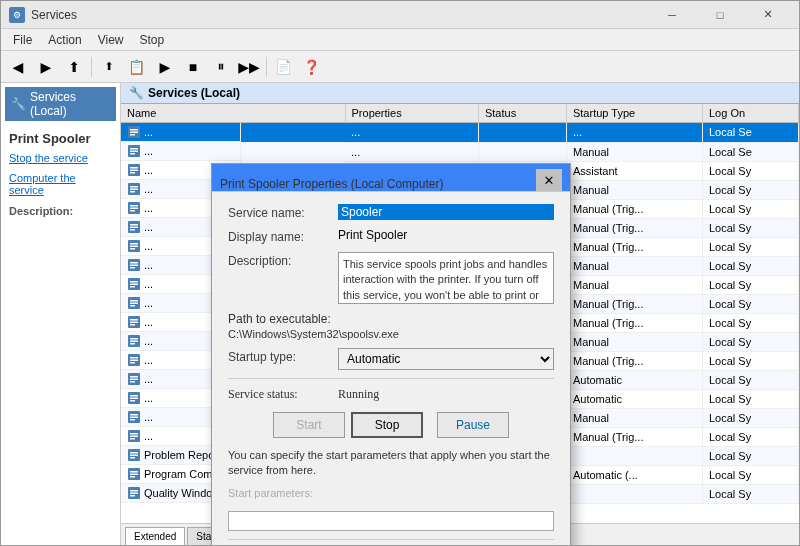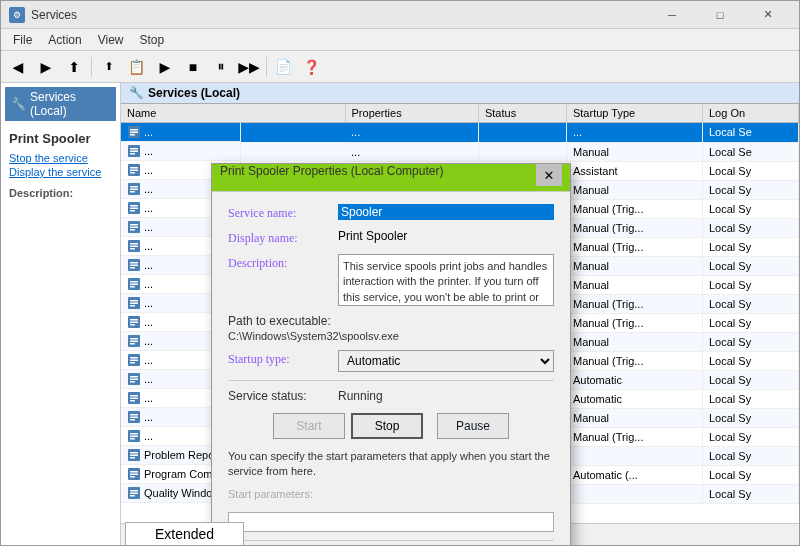--- a/index.html
+++ b/index.html
@@ -146,21 +146,21 @@
       font-size: 13px;
       font-weight: bold;
       color: #333;
       margin-bottom: 6px;
     }
     .sidebar-link {
       color: #0066cc;
       text-decoration: underline;
       cursor: pointer;
       display: block;
-      margin-bottom: 2px;
+      margin-bottom: 8px;
     }
     .sidebar-description {
       margin-top: 8px;
       font-size: 11px;
       color: #555;
       line-height: 1.4;
     }
     .sidebar-desc-title {
       font-weight: bold;
       margin-bottom: 2px;
@@ -225,26 +225,26 @@
     
     .bottom-tabs {
       height: 22px;
       background: #f0f0f0;
       border-top: 1px solid #ccc;
       display: flex;
       align-items: flex-end;
       padding-left: 4px;
     }
     .tab {
-      padding: 3px 29px;
+      padding: 3px 8px;
       border: 1px solid #aaa;
       border-bottom: none;
       background: #e0e0e0;
       cursor: pointer;
-      font-size: 14px;
+      font-size: 10px;
       margin-right: 2px;
     }
     .tab.active {
       background: white;
       border-bottom: 1px solid white;
       margin-bottom: -1px;
       z-index: 1;
     }
 
     
@@ -259,24 +259,24 @@
       top: 80px;
       left: 210px;
       width: 360px;
       background: #f0f0f0;
       border: 1px solid #999;
       box-shadow: 4px 4px 12px rgba(0,0,0,0.3);
       pointer-events: all;
     }
 
     .dialog-title-bar {
-      background: #84cc16;
+      background: #3b82f6;
       height: 28px;
       display: flex;
-      align-items: flex-start;
+      align-items: flex-end;
       padding: 0 8px;
       border-bottom: 1px solid #ccc;
     }
     .dialog-title-text {
       flex: 1;
       font-size: 12px;
       color: #333;
     }
     .dialog-close-btn {
       width: 26px;
@@ -296,23 +296,22 @@
 
     .form-row {
       display: flex;
       align-items: flex-start;
       margin-bottom: 8px;
       font-size: 12px;
     }
     .form-label {
       width: 110px;
       padding-top: 2px;
-      color: #8b5cf6;
+      color: #404040;
       flex-shrink: 0;
-      font-family: Liberation Serif, serif;
     }
     .form-value {
       flex: 1;
     }
     .form-value.selected-text {
       background: #0078d7;
       color: white;
       padding: 1px 3px;
       display: inline-block;
     }
@@ -344,20 +343,21 @@
       border: none;
       border-top: 1px solid #ccc;
       margin: 8px 0;
     }
 
     .status-row {
       display: flex;
       align-items: center;
       margin-bottom: 10px;
       font-size: 12px;
+      font-family: Liberation Serif, serif;
     }
     .status-label {
       width: 110px;
       color: #333;
     }
     .status-value {
       color: #333;
     }
 
     .btn-row {
@@ -445,21 +445,21 @@
   <div class="main-content" style="position:relative;">
 
     <div class="sidebar">
       <div class="sidebar-header">
         <span>🔧</span>
         <span>Services (Local)</span>
       </div>
       <div class="sidebar-content">
         <div class="sidebar-service-name">Print Spooler</div>
         <a class="sidebar-link">Stop the service</a>
-        <a class="sidebar-link">Display the service</a>
+        <a class="sidebar-link">Computer the service</a>
         <div class="sidebar-description">
           <div class="sidebar-desc-title">Description:</div>
         </div>
       </div>
     </div>
 
     <div class="services-panel">
       <div class="panel-header">
         <span>🔧</span>
         <span>Services (Local)</span>
@@ -830,21 +830,21 @@
           <hr class="divider-line">
 
           <div class="status-row">
             <span class="status-label">Service status:</span>
             <span class="status-value">Running</span>
           </div>
 
           <div class="btn-row">
             <button class="dialog-btn" disabled="" style="color:#aaa;">Start</button>
             <button class="dialog-btn default">Stop</button>
-            <button class="dialog-btn" disabled="" style="color:#0f172a;margin-left:8px;">Pause</button>
+            <button class="dialog-btn" disabled="" style="color:#0369a1;margin-left:8px;">Pause</button>
           </div>
 
           <div class="info-text">You can specify the start parameters that apply when you start the service from here.</div>
 
           <div>
             <div class="start-params-label">Start parameters:</div>
             <input class="start-params-input" type="text" style="">
           </div>
 
           <hr class="divider-line">

